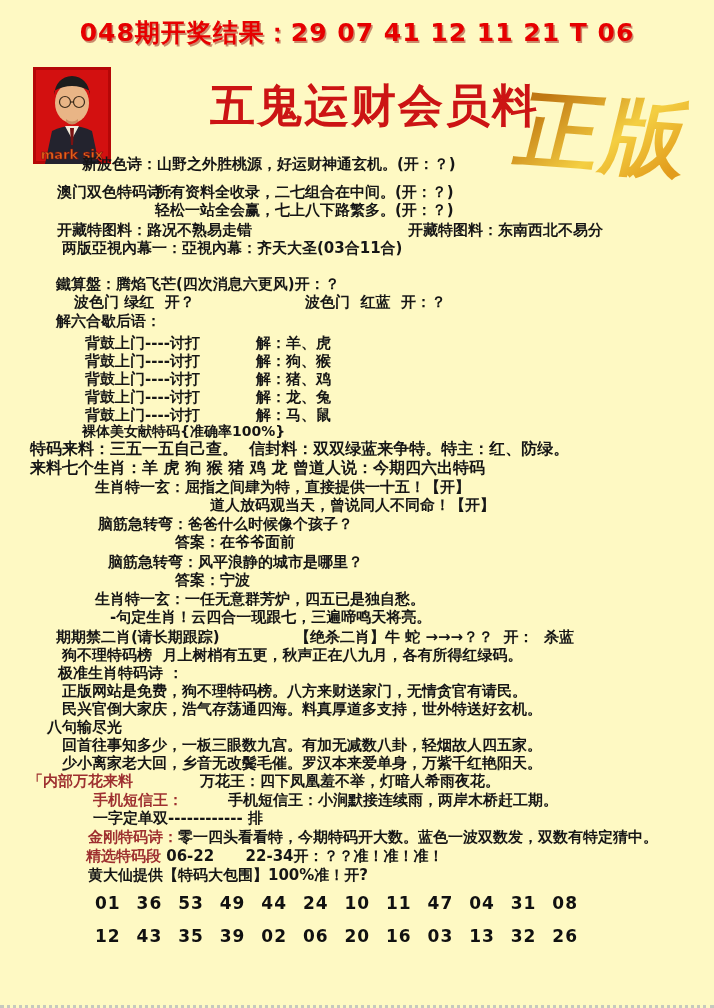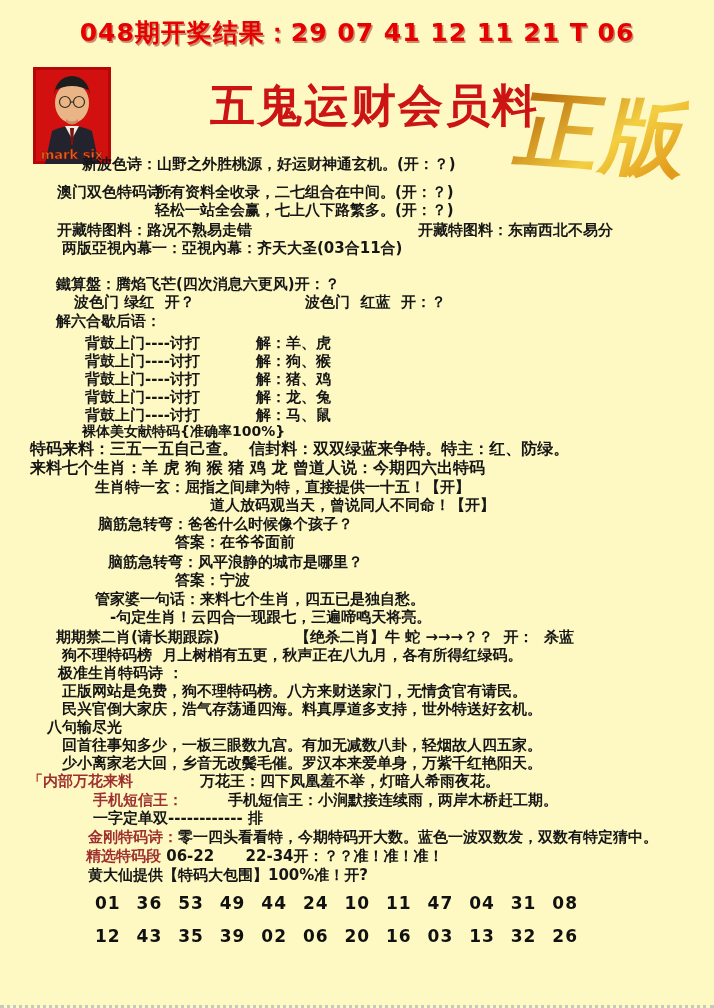--- a/index.html
+++ b/index.html
@@ -50,21 +50,21 @@
   <div class="title">五鬼运财会员料</div>
   <div class="badge">正版</div>
 
   <div class="ln" style="left:82px;top:155px;"><span>新波色诗：</span><span>山野之外胜桃源，好运财神通玄机。(开：？)</span></div>
 
   <div class="ln" style="left:57px;top:183px;">澳门双色特码诗：</div>
   <div class="ln" style="left:155px;top:183px;">所有资料全收录，二七组合在中间。(开：？)</div>
   <div class="ln" style="left:155px;top:201px;">轻松一站全会赢，七上八下路繁多。(开：？)</div>
 
   <div class="ln" style="left:57px;top:221px;"><span>开藏特图料：</span><span>路况不熟易走错</span></div>
-  <div class="ln" style="left:408px;top:221px;margin-left:10px;"><span>开藏特图料：</span><span>东南西北不易分</span></div>
+  <div class="ln" style="left:408px;top:221px;"><span>开藏特图料：</span><span>东南西北不易分</span></div>
 
   <div class="ln" style="left:62px;top:239px;">两版亞視內幕一：亞視內幕：齐天大圣(03合11合)</div>
   <div class="ln" style="left:56px;top:275px;">鐵算盤：腾焰飞芒(四次消息六更风)开：？</div>
 
   <div class="ln" style="left:74px;top:293px;">波色门 绿红  开？</div>
   <div class="ln" style="left:305px;top:293px;">波色门  红蓝  开：？</div>
 
   <div class="ln" style="left:56px;top:312px;">解六合歇后语：</div>
 
   <div class="ln" style="left:85px;top:334px;">背鼓上门----讨打</div>
@@ -84,21 +84,21 @@
 
   <div class="ln" style="left:95px;top:478px;"><span>生肖特一玄：</span><span>屈指之间肆为特，直接提供一十五！【开】</span></div>
   <div class="ln" style="left:186px;top:496px;margin-left:24px;">道人放码观当天，曾说同人不同命！【开】</div>
 
   <div class="ln" style="left:98px;top:515px;"><span>脑筋急转弯：</span><span>爸爸什么时候像个孩子？</span></div>
   <div class="ln" style="left:175px;top:533px;">答案：在爷爷面前</div>
 
   <div class="ln" style="left:108px;top:553px;"><span>脑筋急转弯：</span><span>风平浪静的城市是哪里？</span></div>
   <div class="ln" style="left:175px;top:571px;">答案：宁波</div>
 
-  <div class="ln" style="left:95px;top:590px;">管家婆一句话：来料七个生肖，四五已是独自愁。</div>
+  <div class="ln" style="left:95px;top:590px;">生肖特一玄：一任无意群芳炉，四五已是独自愁。</div>
   <div class="ln" style="left:110px;top:608px;">-句定生肖！云四合一现跟七，三遍啼鸣天将亮。</div>
 
   <div class="ln" style="left:56px;top:628px;">期期禁二肖(请长期跟踪)</div>
   <div class="ln" style="left:295px;top:628px;">【绝杀二肖】牛 蛇 →→→？？  开：  杀蓝</div>
 
   <div class="ln" style="left:62px;top:646px;">狗不理特码榜  月上树梢有五更，秋声正在八九月，各有所得红绿码。</div>
   <div class="ln" style="left:58px;top:664px;">极准生肖特码诗 ：</div>
   <div class="ln" style="left:62px;top:682px;">正版网站是免费，狗不理特码榜。八方来财送家门，无情贪官有请民。</div>
   <div class="ln" style="left:62px;top:700px;">民兴官倒大家庆，浩气存荡通四海。料真厚道多支持，世外特送好玄机。</div>
   <div class="ln" style="left:47px;top:718px;">八句输尽光</div>

